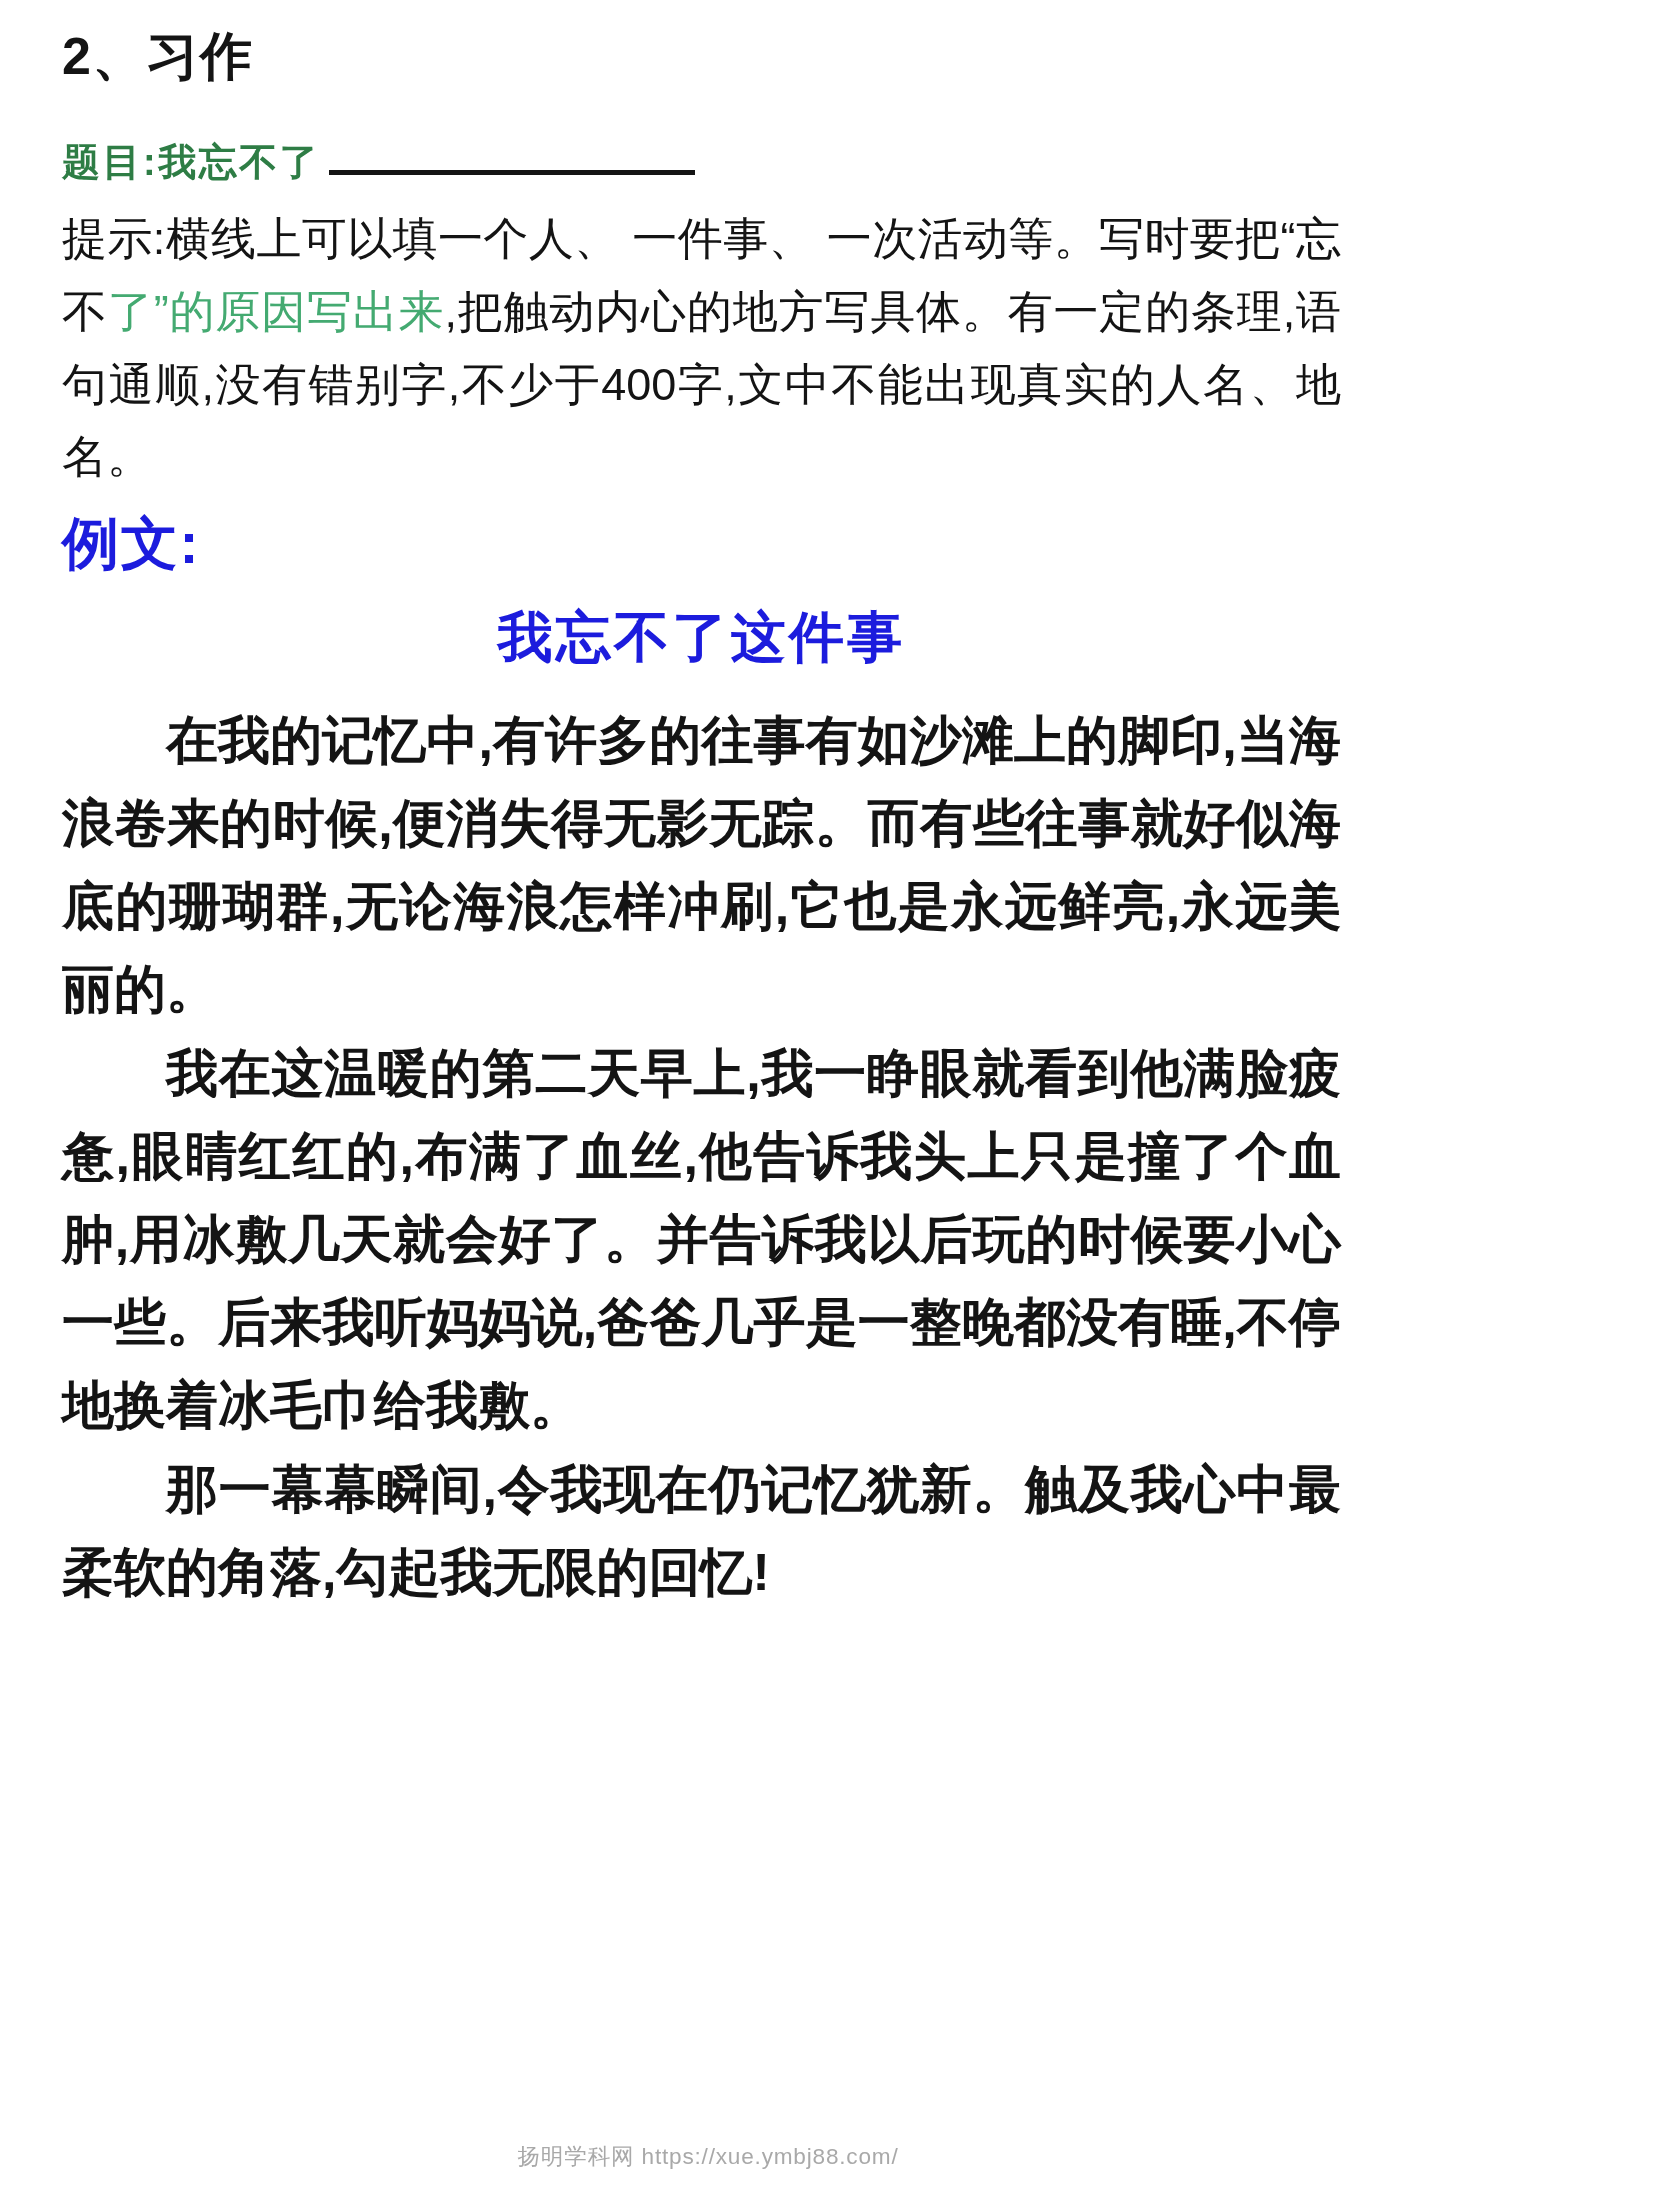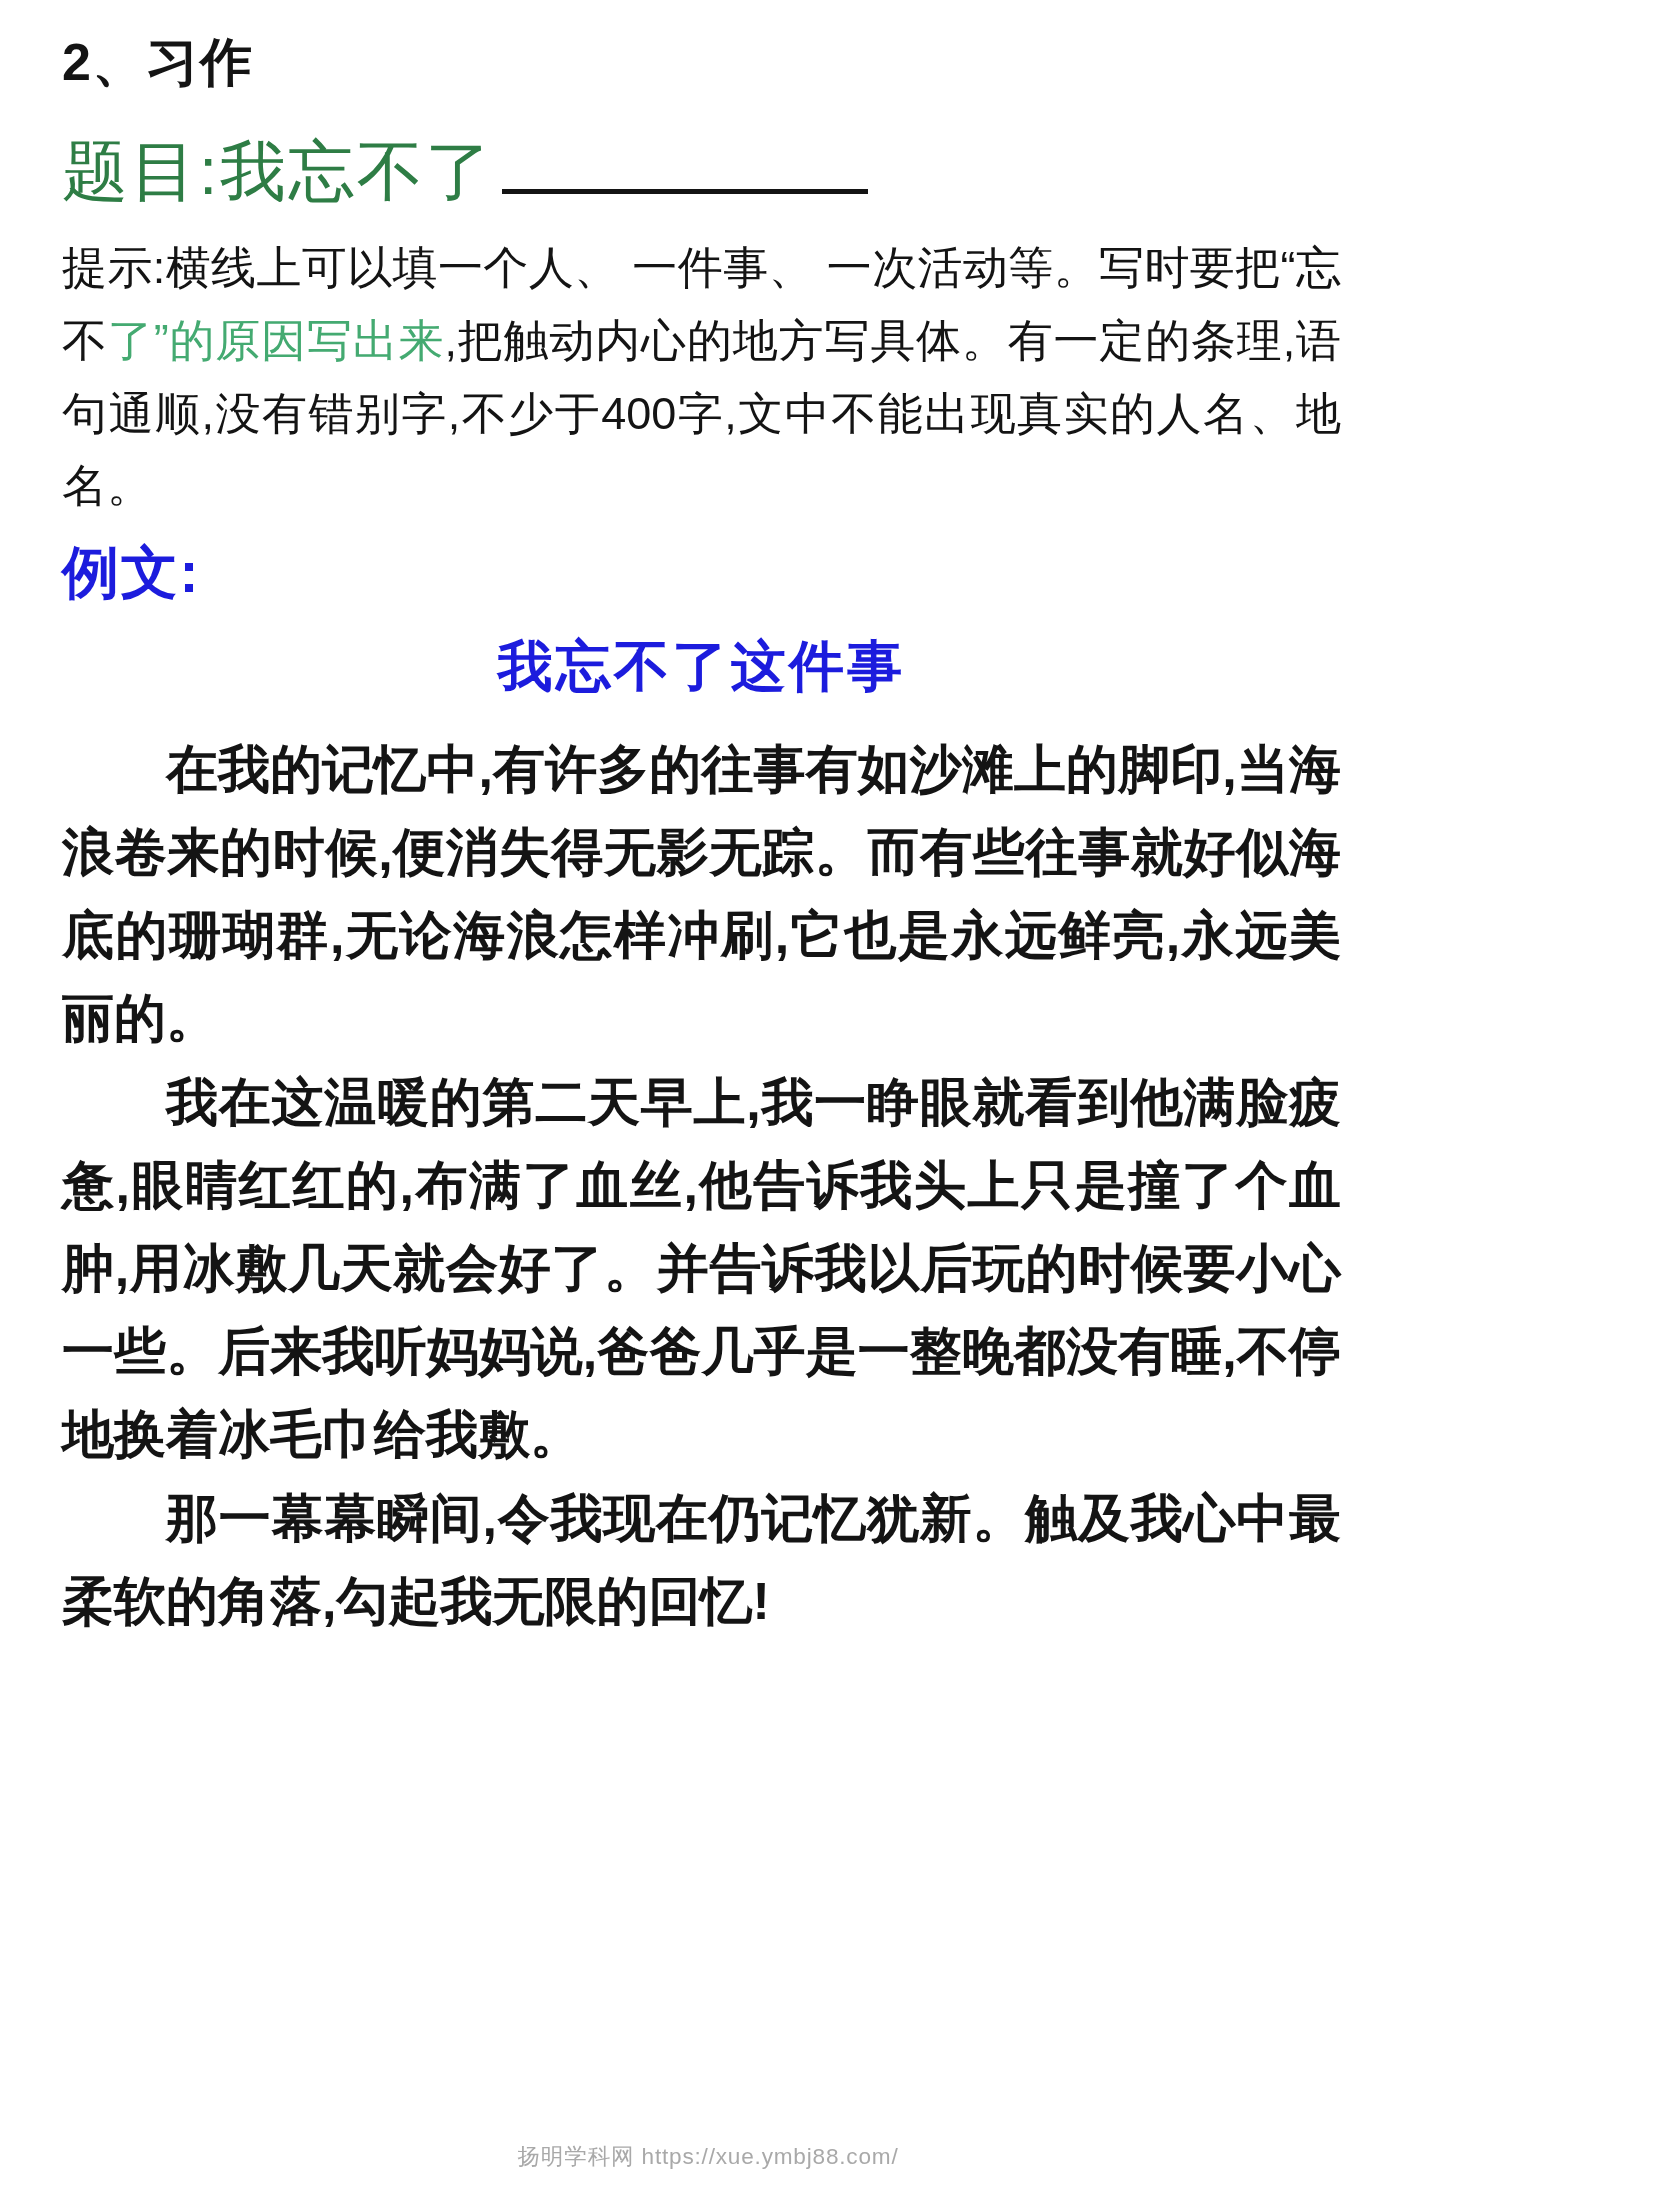--- a/index.html
+++ b/index.html
@@ -8,33 +8,33 @@
     background: #ffffff;
   }
   .page {
     position: relative;
     width: 1400px;
     height: 2194px;
     box-sizing: border-box;
     background: #ffffff;
     font-family: "Liberation Sans", sans-serif;
     color: #141414;
-    padding: 20px 59px 0 62px;
+    padding: 14px 59px 0 62px;
     overflow: hidden;
   }
   .section-heading {
     font-size: 52px;
     font-weight: 700;
     color: #141414;
     margin: 8.4px 0 28.4px 0;
     letter-spacing: 1.7px;
   }
   .topic-line {
-    font-size: 66px;
-    font-weight: 400;
+    font-size: 38px;
+    font-weight: 700;
     margin: 0 0 15px 0;
     white-space: nowrap;
   }
   .topic-label {
     color: #2e7d45;
     letter-spacing: 2.5px;
   }
   .blank-underline {
     display: inline-block;
     width: 366px;

